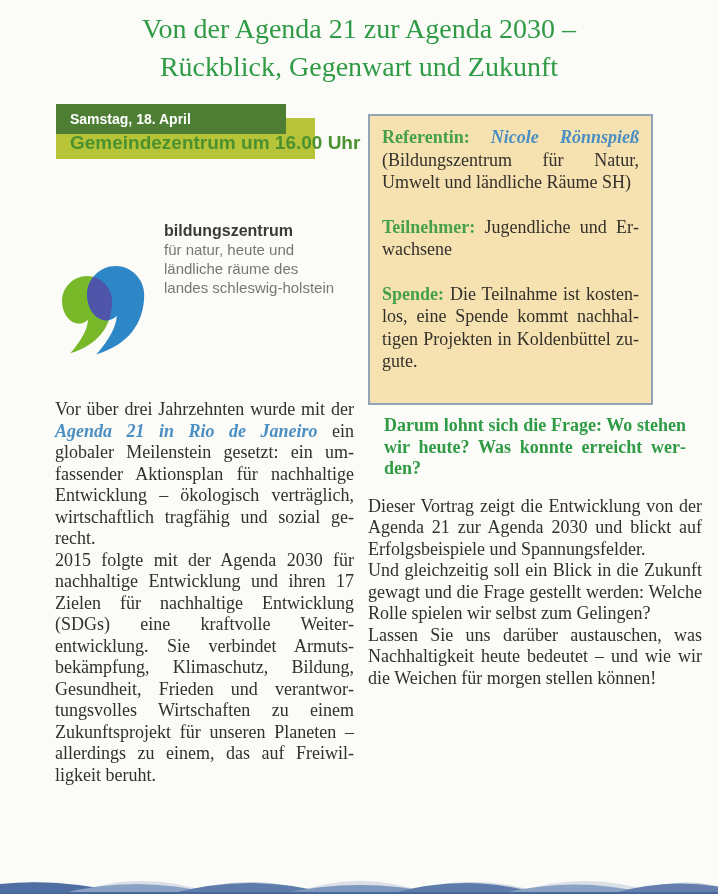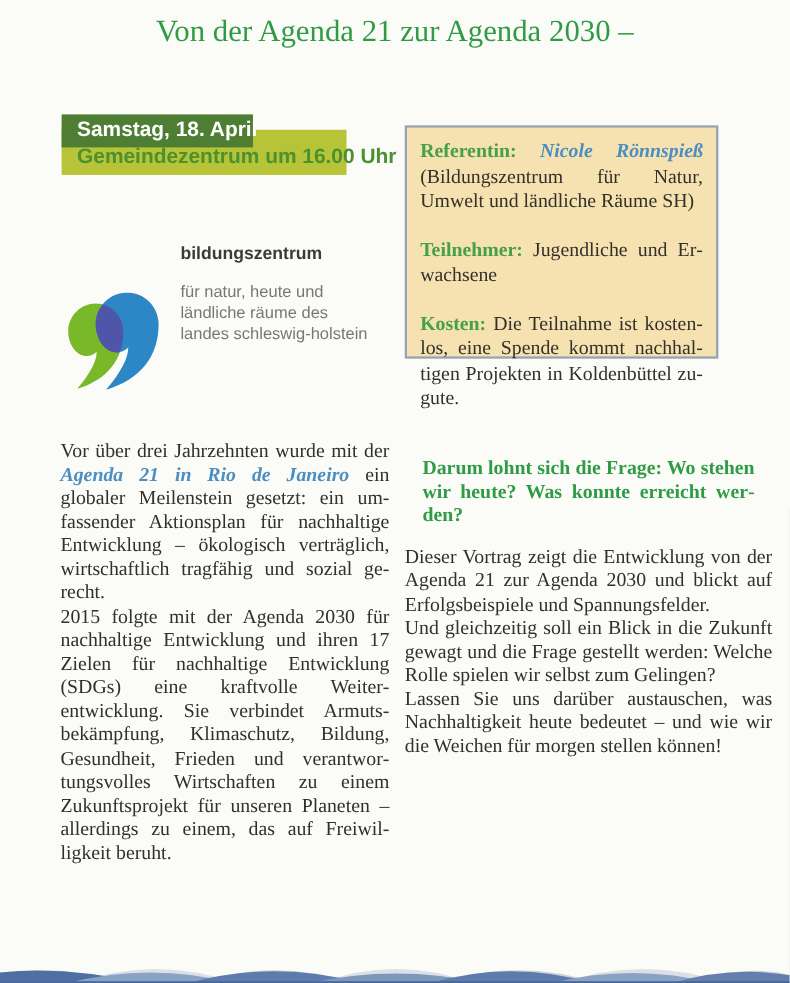--- a/index.html
+++ b/index.html
@@ -25,39 +25,39 @@
     background:var(--banner-yellow);
   }
   .banner-loc span{
     position:absolute;left:14px;bottom:5px;
     font-family:"Liberation Sans",sans-serif;
     font-weight:700;font-size:19px;
     color:var(--banner-yellow-text);
     white-space:nowrap;
   }
   .banner-date{
-    position:absolute;left:56px;top:104px;width:174px;height:30px;
+    position:absolute;left:56px;top:104px;width:230px;height:30px;
     background:var(--banner-green);
     display:flex;align-items:center;
     padding-left:14px;box-sizing:border-box;
     font-family:"Liberation Sans",sans-serif;
-    font-weight:700;font-size:19px;color:#ffffff;
+    font-weight:700;font-size:14px;color:#ffffff;
     white-space:nowrap;
   }
   
   .logo-marks{position:absolute;left:60px;top:266px;width:100px;height:95px;}
   .logo-text{
     position:absolute;left:164px;top:222px;
     font-family:"Liberation Sans",sans-serif;
   }
-  .logo-text .name{font-weight:700;font-size:16px;color:var(--logo-ink);margin-bottom:16px;}
+  .logo-text .name{font-weight:700;font-size:16px;color:var(--logo-ink);margin-bottom:0;}
   .logo-text .sub{font-size:15px;line-height:19px;color:var(--logo-sub);}
   
   .info-box{
-    position:absolute;left:368px;top:114px;width:285px;height:212px;
+    position:absolute;left:368px;top:114px;width:285px;height:291px;
     box-sizing:border-box;
     background:var(--box-bg);
     border:2px solid var(--box-border);
     padding:10px 12px 6px 12px;
     font-size:18px;line-height:22.5px;
     color:var(--body-ink);
     text-align:justify;
   }
   .info-box p{margin:0 0 22px 0;}
   .info-box p:last-child{margin-bottom:0;}
@@ -79,20 +79,21 @@
   
   .waves{position:absolute;left:0;bottom:0;width:718px;height:26px;display:block;}
 </style>
 </head>
 <body>
 
 <div class="page">
 
   <div class="title-wrap">
     <div>Von der Agenda 21 zur Agenda 2030 –</div>
+    <div>Rückblick, Gegenwart und Zukunft</div>
   </div>
 
   <div class="banner-loc">
     <span>Gemeindezentrum um 16.00 Uhr</span>
   </div>
 
   <div class="banner-date">
     <span>Samstag, 18. April</span>
   </div>
 
@@ -113,21 +114,21 @@
   <div class="logo-text">
     <div class="name">bildungszentrum</div>
     <div class="sub">für natur, heute und</div>
     <div class="sub">ländliche räume des</div>
     <div class="sub">landes schleswig-holstein</div>
   </div>
 
   <div class="info-box">
     <p><span class="lbl">Referentin:</span> <span class="blue-em">Nicole Rönnspieß</span> <span>(Bil­dungszentrum für Natur, Umwelt und ländliche Räume SH)</span></p>
     <p><span class="lbl">Teilnehmer:</span> <span>Jugendliche und Er­wachsene</span></p>
-    <p><span class="lbl">Kosten:</span> <span>Die Teilnahme ist kosten­los, eine Spende kommt nachhal­tigen Projekten in Koldenbüttel zu­gute.</span></p>
+    <p><span class="lbl">Spende:</span> <span>Die Teilnahme ist kosten­los, eine Spende kommt nachhal­tigen Projekten in Koldenbüttel zu­gute.</span></p>
   </div>
 
   <div class="col col-left">
     <p><span>Vor über drei Jahrzehnten wurde mit der </span><span class="blue-em">Agenda 21 in Rio de Janeiro</span><span> ein globaler Meilenstein gesetzt: ein um­fassender Aktionsplan für nachhaltige Entwicklung – ökologisch verträglich, wirtschaftlich tragfähig und sozial ge­recht.</span></p>
     <p>2015 folgte mit der Agenda 2030 für nachhaltige Entwicklung und ihren 17 Zielen für nachhaltige Entwick­lung (SDGs) eine kraftvolle Weiter­entwicklung. Sie verbindet Armuts­bekämpfung, Klimaschutz, Bildung, Gesundheit, Frieden und verantwor­tungsvolles Wirtschaften zu einem Zukunftsprojekt für unseren Planeten – allerdings zu einem, das auf Freiwil­ligkeit beruht.</p>
   </div>
 
   <div class="col col-right">
     <p class="heading">Darum lohnt sich die Frage: Wo stehen wir heute? Was konnte erreicht wer­den?</p>
     <p>Dieser Vortrag zeigt die Entwicklung von der Agenda 21 zur Agenda 2030 und blickt auf Erfolgsbeispiele und Spannungsfelder.</p>

